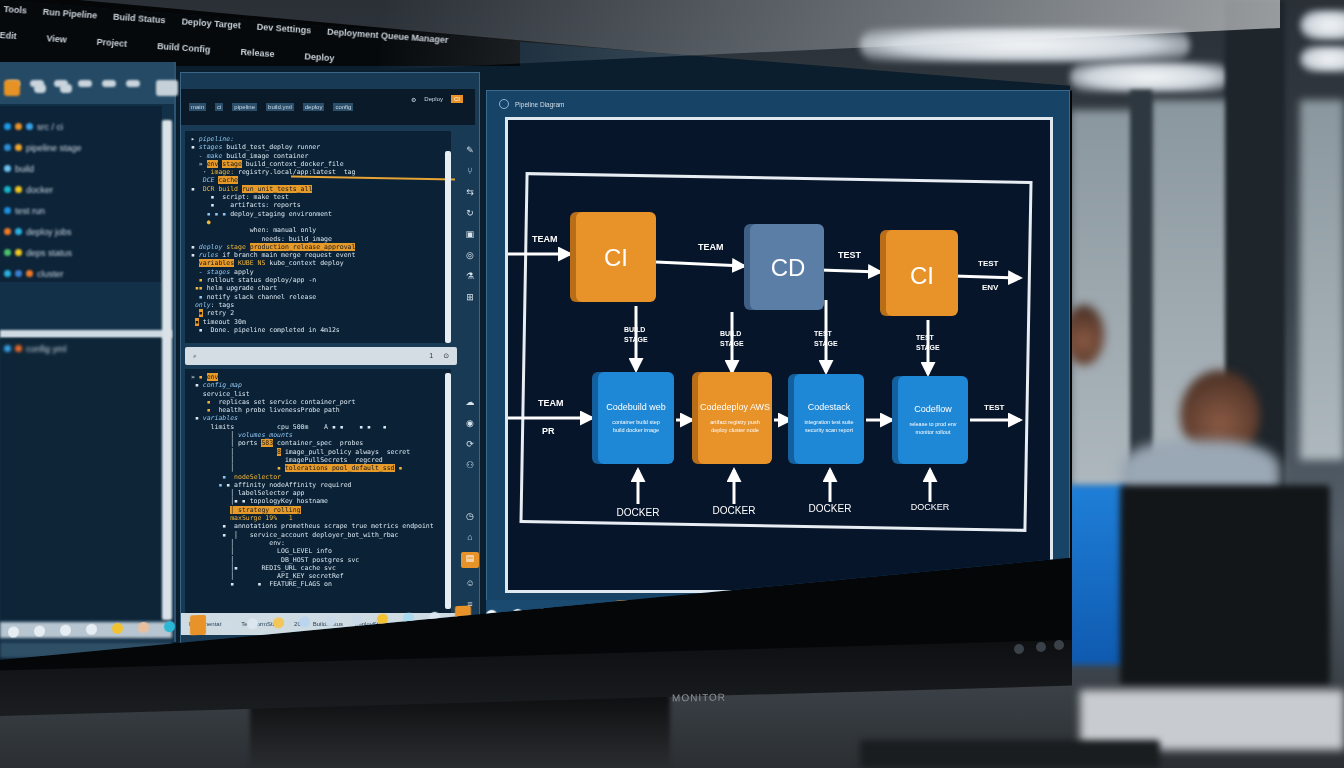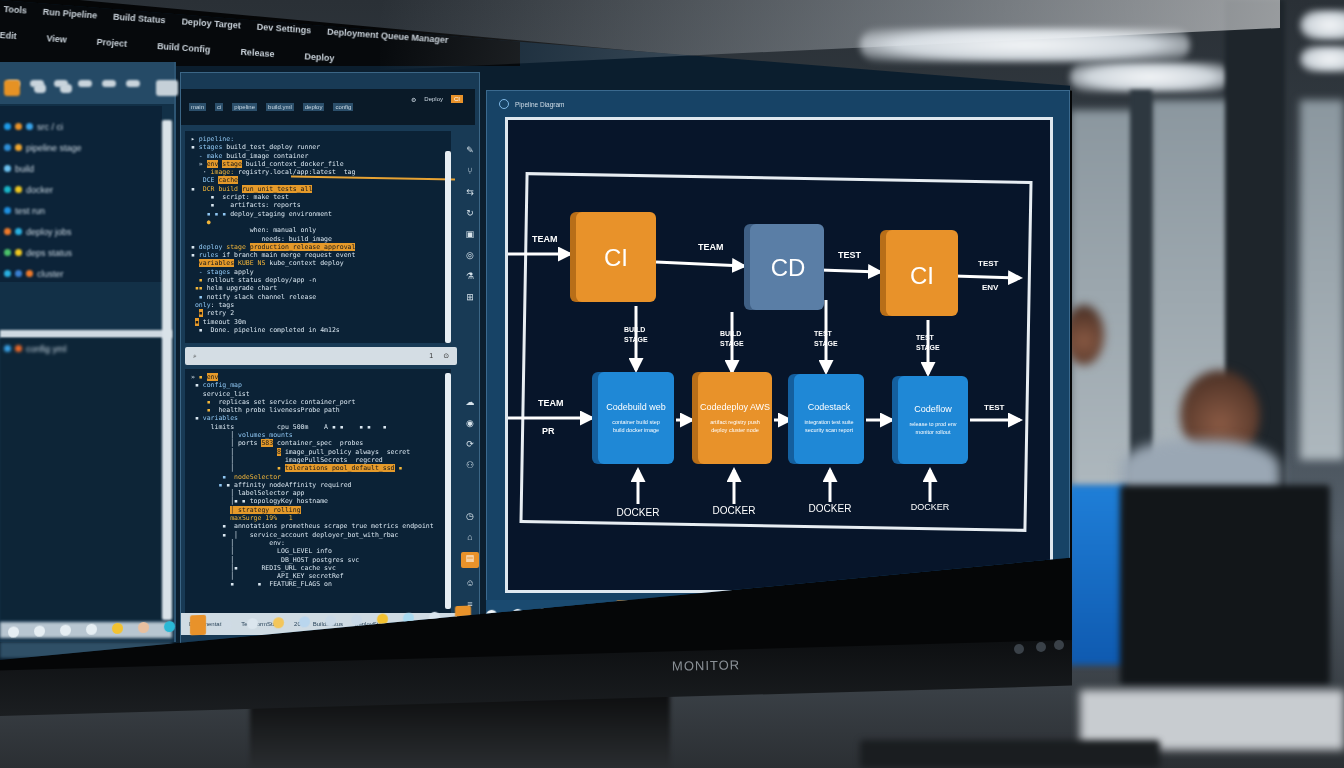--- a/index.html
+++ b/index.html
@@ -28,21 +28,21 @@
     position: absolute; left: -30px; top: -10px; width: 1102px; height: 720px;
     background: #050607;
     clip-path: polygon(0 0, 100% 14%, 100% 92%, 0 100%);
     border-radius: 6px;
   }
   .bezel-bottom {
     position: absolute; left: 0; top: 640px; width: 1072px; height: 76px;
     background: linear-gradient(180deg,#0d0f11,#1b1e21);
     clip-path: polygon(0 40%, 100% 0, 100% 60%, 0 100%);
   }
-  .brand { position: absolute; left: 672px; top: 658px; font-size: 13px; letter-spacing: 1px; color: #8a9096; transform: rotate(-1deg); }
+  .brand { position: absolute; left: 672px; top: 692px; font-size: 10px; letter-spacing: 1px; color: #8a9096; transform: rotate(-1deg); }
   .bezel-btn { position: absolute; width: 10px; height: 10px; border-radius: 50%; background: #3a4148; }
 
   .screen {
     position: absolute; left: 0; top: 0; width: 1070px; height: 660px;
     clip-path: polygon(0 0, 100% 13%, 100% 84.5%, 0 100%);
     background: #0b1e2e;
   }
   
   .menu-strip { position: absolute; left: 0; top: 0; width: 520px; height: 66px; background: #06090c; }
   .menu-row { position: absolute; display: flex; gap: 16px; font-size: 9px; font-weight: bold; color: #c7d0d8; white-space: nowrap; }
@@ -65,21 +65,21 @@
 
   
   .editor { position: absolute; left: 180px; top: 72px; width: 300px; height: 576px; background: #183a55; border: 1px solid #3b6686; }
   .editor-tabs { position: absolute; left: 0; top: 16px; width: 294px; height: 36px; background: #0a1a28; display: flex; align-items: center; gap: 9px; padding-left: 8px; font-size: 6px; color: #c9d8e4; }
   .editor-tabs span { filter: blur(0.4px); background: #2b4f6b; padding: 1px 2px; }
   .editor-head-right { position: absolute; right: 16px; top: 22px; display: flex; gap: 8px; font-size: 6px; color: #cfdbe5; align-items: center; }
   .code-pane { position: absolute; left: 4px; width: 266px; background: #0b2236; overflow: hidden; padding: 4px 6px; }
   .code-line { height: 8.3px; font-size: 6.5px; line-height: 8.3px; color: #d9e6f0; white-space: nowrap; font-family: "DejaVu Sans Mono", monospace; filter: blur(0.35px); }
   .code-line .kw { color: #f2b63a; }
   .code-line .hl { background: #e59a2a; color: #1a1a1a; }
-  .code-line .bl { color: #8fc6f2; }
+  .code-line .bl { color: #8fc6f2; font-style: italic; }
   .code-scroll { position: absolute; width: 6px; background: #e7eef3; border-radius: 2px; }
   .hl-line { position: absolute; height: 2px; background: #e6a233; }
   .search-bar { position: absolute; left: 4px; width: 272px; height: 18px; background: #d4dde4; border-radius: 2px; display: flex; align-items: center; justify-content: space-between; padding: 0 8px; font-size: 7px; color: #333; }
   .editor-status { position: absolute; left: 0; top: 540px; width: 276px; height: 22px; background: #cfdbe3; display: flex; align-items: center; gap: 12px; padding-left: 8px; font-size: 6px; color: #29445a; white-space: nowrap; }
 
   .activity-bar { position: absolute; left: 460px; top: 140px; width: 20px; height: 470px; display: flex; flex-direction: column; align-items: center; gap: 9px; padding-top: 4px; }
   .act-icon { width: 12px; height: 12px; font-size: 9px; line-height: 12px; text-align: center; color: #d8e4ec; filter: blur(0.3px); }
   .act-icon.orange { width: 18px; height: 24px; background: #e8922a; border-radius: 2px; color: #fff; }
 
   

